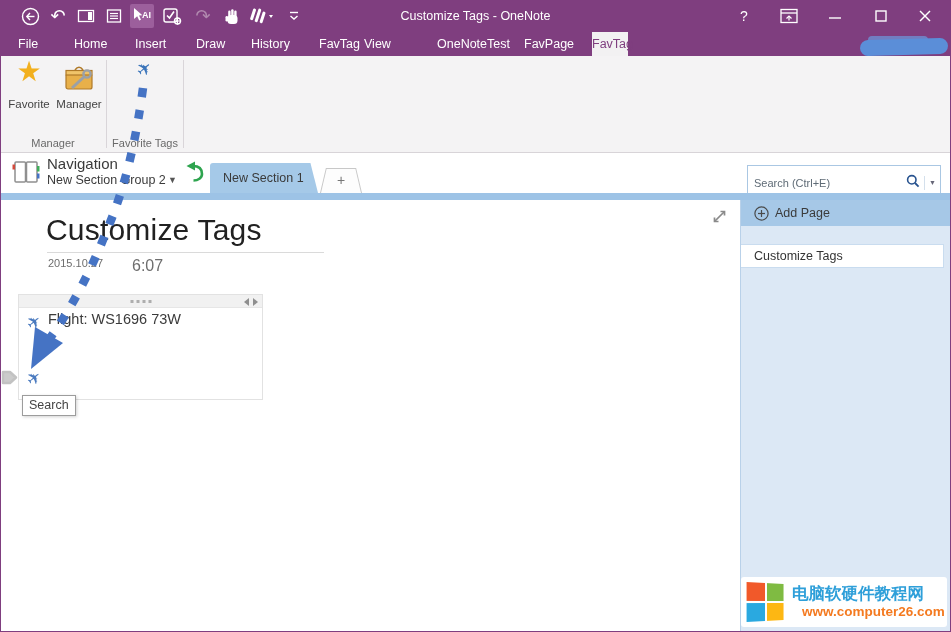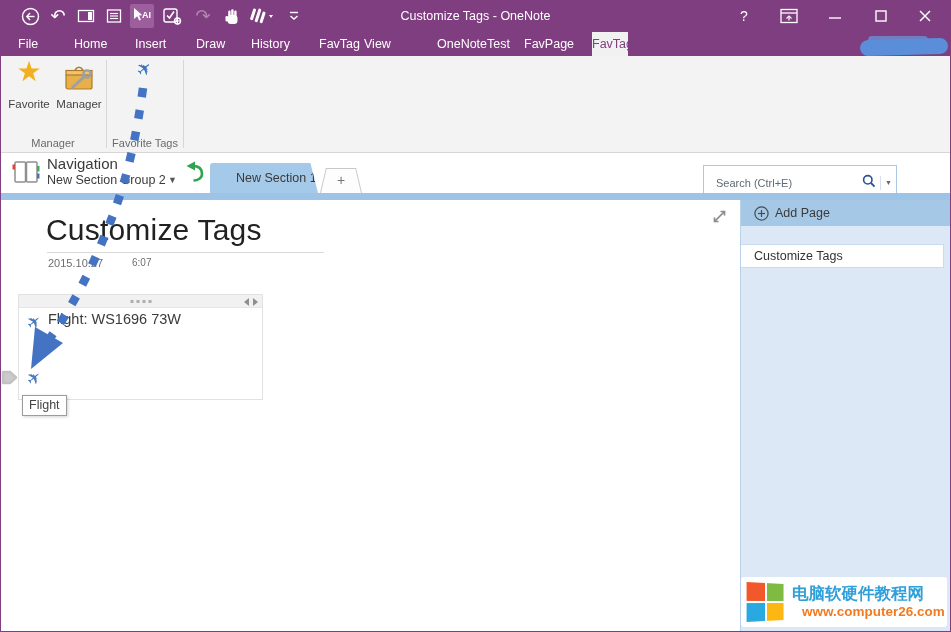--- a/index.html
+++ b/index.html
@@ -36,28 +36,28 @@
   .rgroup-label { position:absolute; top:81px; font-size:11px; color:#6a6a6a; text-align:center; }
   .star-glyph { font-size:28px; color:#f2b01e; line-height:1; }
 
   
   .navrow { position:absolute; left:0; top:153px; width:951px; height:40px; background:#fff; }
   .nb-title { position:absolute; left:47px; top:2px; font-size:15px; color:#3b3b3b; }
   .nb-sub { position:absolute; left:47px; top:20px; font-size:12.5px; color:#3b3b3b; }
   .nb-caret { position:absolute; left:168px; top:22px; font-size:9px; color:#555; }
   .sec-tab { position:absolute; left:210px; top:10px; width:108px; height:30px; background:#a5c9e8;
              clip-path:polygon(0 0, 93% 0, 100% 100%, 0 100%); border-radius:3px 0 0 0;
-             font-size:12.5px; color:#3a3a3a; line-height:30px; padding-left:26px; }
+             font-size:12.5px; color:#3a3a3a; line-height:30px; padding-left:13px; }
   .add-tab-outer { position:absolute; left:320px; top:15px; width:42px; height:25px; background:#c8c8c8;
                    clip-path:polygon(14% 0, 86% 0, 100% 100%, 0 100%); }
   .add-tab-inner { position:absolute; left:1px; top:1px; width:40px; height:24px; background:#fdfdfd;
                    clip-path:polygon(14% 0, 86% 0, 100% 100%, 0 100%); text-align:center;
                    color:#777; font-size:14px; line-height:22px; }
-  .searchbox { position:absolute; left:703px; top:12px; width:194px; height:36px; background:#fff;
-               border:1px solid #aac7e3; display:flex; align-items:center;padding-left:6px; }
+  .searchbox { position:absolute; left:747px; top:12px; width:194px; height:36px; background:#fff;
+               border:1px solid #aac7e3; display:flex; align-items:center; }
   .searchbox input { flex:1; border:none; outline:none; font-size:11px; color:#555;
                      padding-left:6px; font-family:inherit; background:transparent; }
   .searchbox input::placeholder { color:#5f6b76; opacity:1; }
   .search-caret { width:16px; text-align:center; font-size:7px; color:#667; border-left:1px solid #d4e0ec;
                   height:14px; line-height:14px; }
 
   
   .bluestrip { position:absolute; left:0; top:193px; width:951px; height:7px; background:#9dc3e6; }
   .content { position:absolute; left:0; top:200px; width:740px; height:432px; background:#fff; }
   .rightpanel { position:absolute; left:740px; top:200px; width:237px; height:432px; background:#dce8f5;
@@ -67,21 +67,21 @@
   .addpage-label { font-size:12.5px; color:#3b3b3b; margin-left:6px; }
   .page-item { position:absolute; left:0; top:44px; width:203px; height:24px; background:#fff;
                border:1px solid #c9dcef; border-left:none; font-size:12.5px; color:#333;
                line-height:22px; padding-left:13px; }
 
   
   .page-title { position:absolute; left:46px; top:213px; font-size:30px; font-weight:300;
                 color:#212121; letter-spacing:.2px; }
   .title-rule { position:absolute; left:47px; top:252px; width:277px; height:1px; background:#dadada; }
   .page-date { position:absolute; left:48px; top:257px; font-size:11px; color:#6e6e6e; }
-  .page-time { position:absolute; left:132px; top:257px; font-size:10px; color:#6e6e6e; }
+  .page-time { position:absolute; left:132px; top:257px; font-size:16px; color:#6e6e6e; }
 
   .note-box { position:absolute; left:18px; top:294px; width:245px; height:106px; background:#fff;
               border:1px solid #e2e2e2; }
   .note-head { position:absolute; left:0; top:0; width:100%; height:13px; background:#f1f1f1;
                border-bottom:1px solid #e6e6e6; }
   .grip { position:absolute; left:50%; top:5px; transform:translateX(-50%); display:flex; gap:3px; }
   .grip i { width:3px; height:3px; background:#aeaeae; display:block; }
   .head-arrows { position:absolute; right:4px; top:3px; display:flex; gap:4px; align-items:center; }
   .tri-l { width:0; height:0; border-top:4px solid transparent; border-bottom:4px solid transparent;
            border-right:5px solid #8f8f8f; }
@@ -328,21 +328,21 @@
     <div class="note-line" style="left:29px;top:16px">Flight: WS1696 73W</div>
     <span class="plane" style="left:8px;top:75px">✈</span>
   </div>
 
   <span style="position:absolute;left:1px;top:368px;z-index:6">
     <svg width="17" height="18" viewBox="0 0 17 18">
         <polygon points="2,4 9,4 15,9.5 9,15 2,15" fill="#cbcbcb" stroke="#c2c2c2" stroke-width="2.5" stroke-linejoin="round"></polygon>
       </svg>
   </span>
 
-  <div class="tooltip">Flight</div>
+  <div class="tooltip">Search</div>
 
   <div class="rightpanel">
     <div class="addpage">
       <span style="margin-left:13px;display:flex">
         <svg width="15" height="15" viewBox="0 0 15 15">
             <circle cx="7.5" cy="7.5" r="6.6" fill="none" stroke="#4a4a4a" stroke-width="1.2"></circle>
             <line x1="4" y1="7.5" x2="11" y2="7.5" stroke="#4a4a4a" stroke-width="1.2"></line>
             <line x1="7.5" y1="4" x2="7.5" y2="11" stroke="#4a4a4a" stroke-width="1.2"></line>
           </svg>
       </span>

